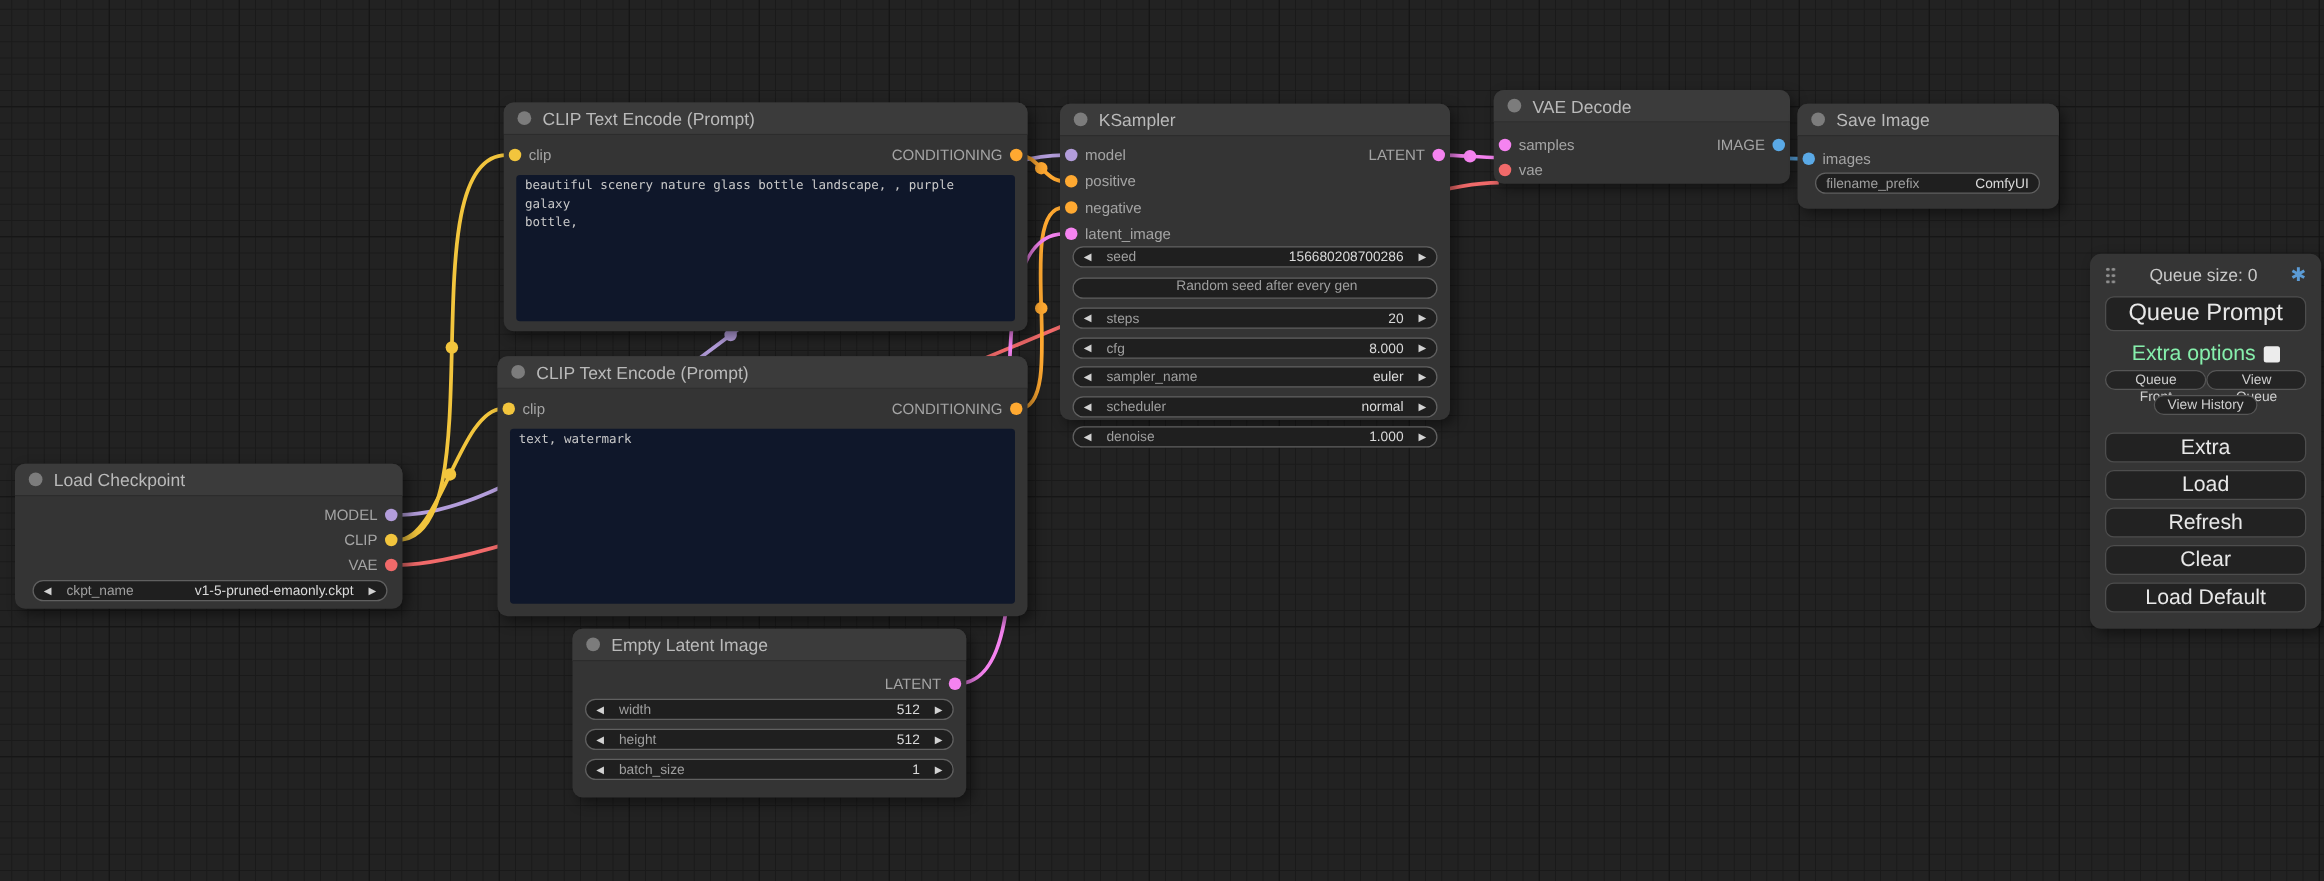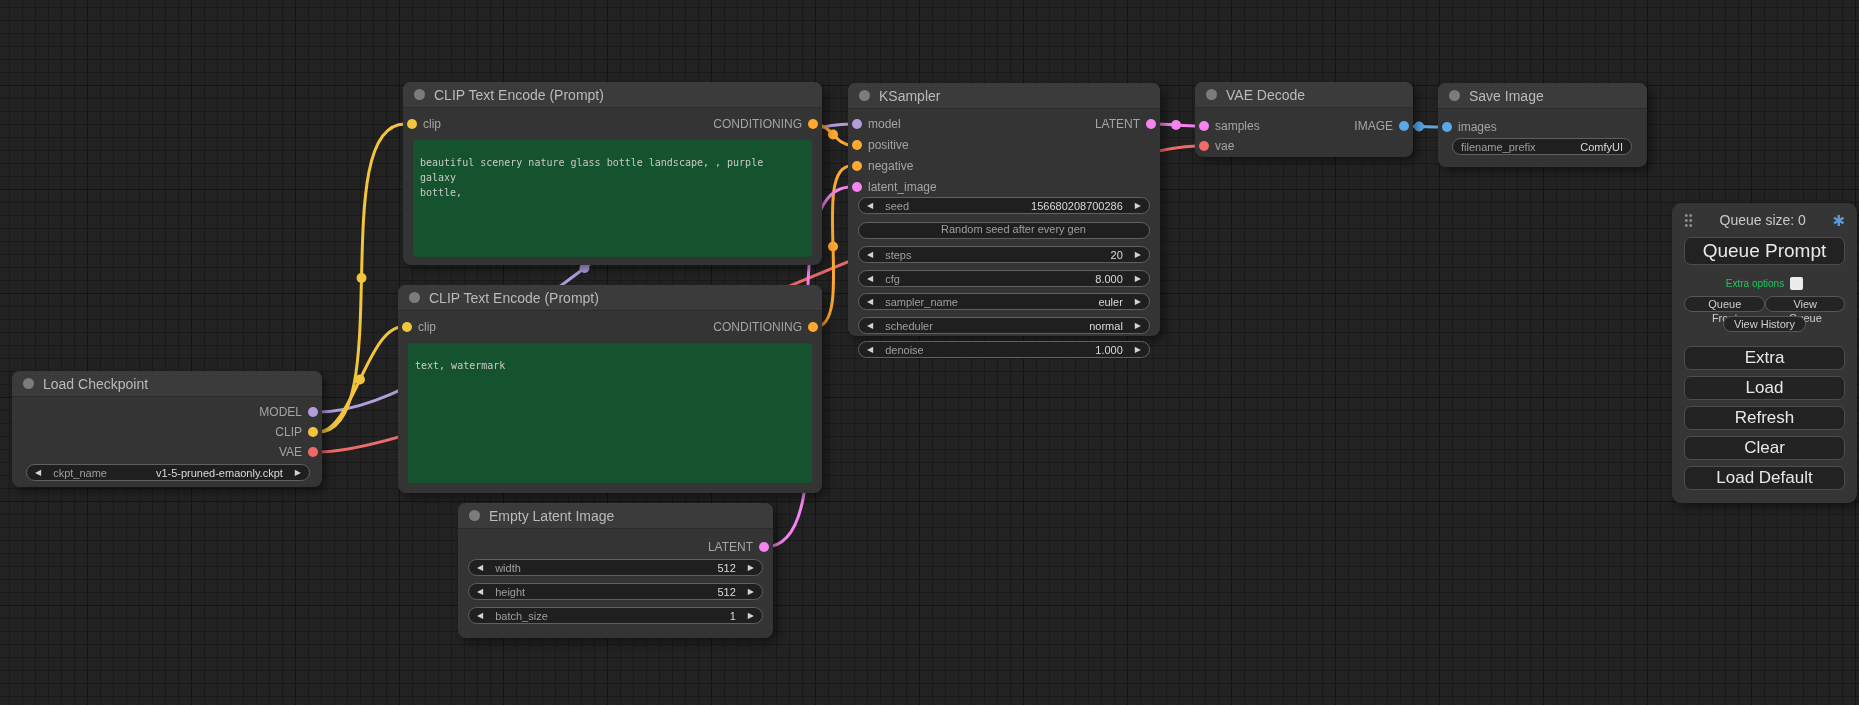--- a/index.html
+++ b/index.html
@@ -35,23 +35,23 @@
     position:absolute;height:17px;border-radius:9px;background:#1f1f1f;
     border:1px solid #606060;display:flex;align-items:center;gap:12px;
     font-size:11px;box-sizing:border-box;padding:0 8px;white-space:nowrap;
   }
   .widget .arrow{font-size:8px;color:#d2d2d2;line-height:1;}
   .widget .wlabel{color:#9f9f9f;}
   .widget .wvalue{margin-left:auto;color:#dadada;}
   .widget.toggle{padding-left:22px;padding-right:3px;}
   .widget .toggle-dot{width:12px;height:12px;border-radius:50%;background:#97a7bd;flex:0 0 auto;}
   .node-textarea{
-    position:absolute;background:#14532d;border-radius:3px;
+    position:absolute;background:#0f172a;border-radius:3px;
     color:#c9c9c9;font:10px/1.5 "DejaVu Sans Mono",monospace;
-    padding:15px 7px;white-space:pre-wrap;overflow:hidden;box-sizing:border-box;
+    padding:1px 7px;white-space:pre-wrap;overflow:hidden;box-sizing:border-box;
   }
   
   .queue-panel{
     position:absolute;left:1672px;top:203px;width:185px;height:300px;z-index:3;
     background:#353535;border-radius:9px;box-shadow:4px 4px 10px rgba(0,0,0,.45);
     box-sizing:border-box;padding:8px 12px;
   }
   .qp-header{display:flex;align-items:center;height:18px;margin-bottom:8px;}
   .drag-handle{
     width:9px;height:15px;
@@ -60,21 +60,21 @@
   }
   .qp-size{flex:1;text-align:center;color:#c9c9c9;font-size:14px;}
   .gear{color:#5b9bd5;font-size:15px;flex:0 0 auto;line-height:1;}
   .qp-big{
     display:block;width:161px;height:24px;margin:0 auto 5px auto;
     background:#222222;border:1px solid #4d4d4d;border-radius:7px;
     color:#e8e8e8;font-size:17px;font-family:"Liberation Sans",sans-serif;
     text-align:center;line-height:22px;padding:0;
   }
   .qp-prompt{height:28px;line-height:26px;font-size:19px;margin-bottom:10px;}
-  .qp-extra{display:flex;align-items:center;justify-content:center;gap:6px;color:#22c55e;font-size:10px;height:16px;margin-bottom:5px;}
+  .qp-extra{display:flex;align-items:center;justify-content:center;gap:6px;color:#86efac;font-size:17px;height:16px;margin-bottom:5px;}
   .qp-check{width:13px;height:13px;background:#ececec;border-radius:2px;}
   .qp-pills{display:flex;justify-content:space-between;margin-bottom:4px;}
   .qp-pills.center{justify-content:center;margin-bottom:14px;}
   .qp-pill{
     background:#242424;border:1px solid #565656;border-radius:9px;
     color:#cfcfcf;font-size:11px;font-family:"Liberation Sans",sans-serif;
     height:16px;line-height:14px;padding:0 10px;
   }
   .qp-stack .qp-big{margin-bottom:6px;}
 </style>
@@ -218,21 +218,21 @@
         <span class="wvalue">normal</span>
         <span class="arrow">▶</span>
       </div>
       <div class="widget" style="left: 10px; top: 258px; width: 292px;">
         <span class="arrow">◀</span>
         <span class="wlabel">denoise</span>
         <span class="wvalue">1.000</span>
         <span class="arrow">▶</span>
       </div>
     </div>
-    <div class="node" style="left: 1195px; top: 82px; width: 218px; height: 75px; text-align: right;">
+    <div class="node" style="left: 1195px; top: 72px; width: 237px; height: 75px; text-align: right;">
       <div class="node-title">
         <span class="title-dot"></span>
         <span>VAE Decode</span>
       </div>
       <div class="slot in" style="top: 36px;">
         <span class="slot-dot" style="background: rgb(245, 131, 240);"></span>
         <span>samples</span>
       </div>
       <div class="slot in" style="top: 56px;">
         <span class="slot-dot" style="background: rgb(241, 106, 106);"></span>

